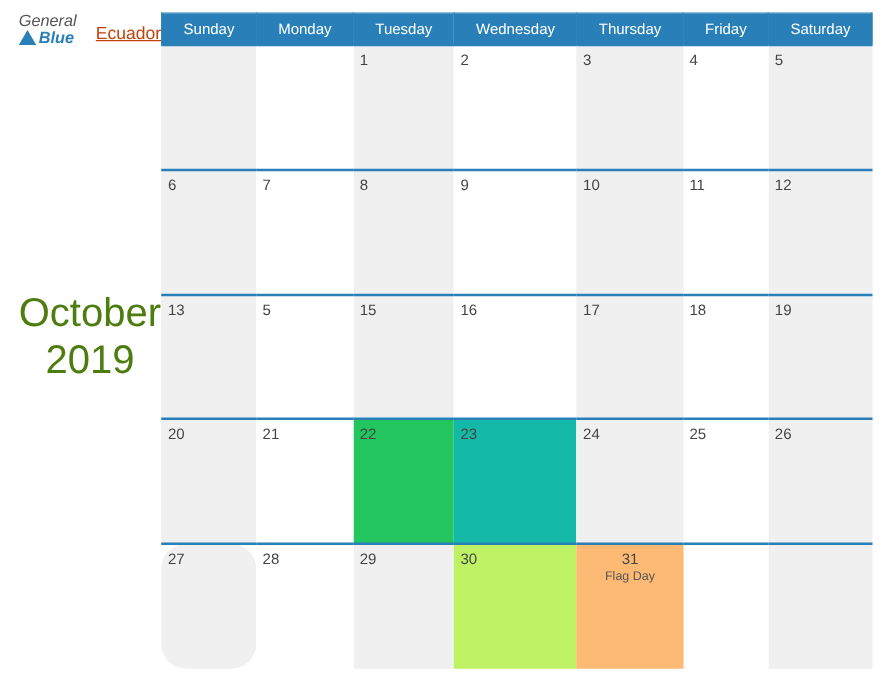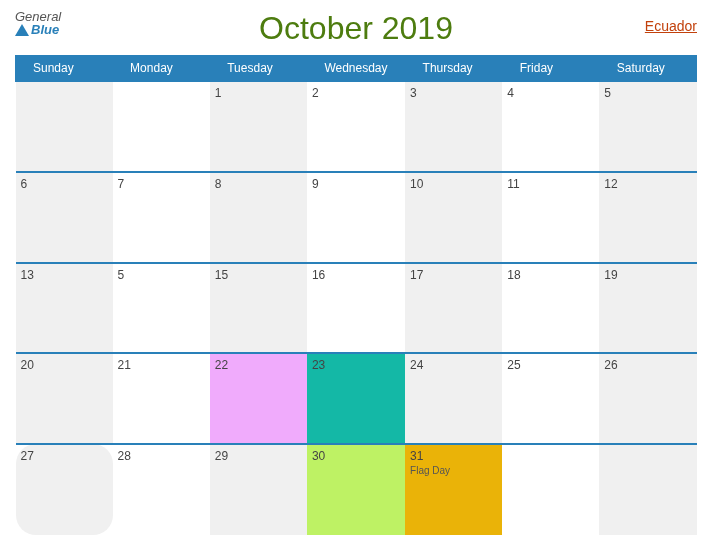--- a/index.html
+++ b/index.html
@@ -9,21 +9,20 @@
       width: 712px;
       height: 550px;
       overflow: hidden;
     }
     .calendar-container {
       width: 712px;
       height: 550px;
       background: #fff;
       padding: 10px 15px 15px 15px;
       display: flex;
-      flex-direction: column;
     }
     .header {
       display: flex;
       align-items: center;
       justify-content: center;
       position: relative;
       margin-bottom: 8px;
     }
     .logo {
       position: absolute;
@@ -209,21 +208,21 @@
             <span class="day-number">19</span>
           </td>
         </tr>
         <tr>
           <td style="background: rgb(240, 240, 240);">
             <span class="day-number">20</span>
           </td>
           <td style="background: rgb(255, 255, 255);">
             <span class="day-number">21</span>
           </td>
-          <td style="background: #f0abfc;">
+          <td style="background: #22c55e;">
             <span class="day-number">22</span>
           </td>
           <td style="background: #14b8a6; margin-left: 20px;">
             <span class="day-number">23</span>
           </td>
           <td style="background: rgb(240, 240, 240);">
             <span class="day-number">24</span>
           </td>
           <td style="background: rgb(255, 255, 255);">
             <span class="day-number">25</span>
@@ -238,21 +237,21 @@
           </td>
           <td style="background: rgb(255, 255, 255);">
             <span class="day-number">28</span>
           </td>
           <td style="background: rgb(240, 240, 240);">
             <span class="day-number">29</span>
           </td>
           <td style="background: #bef264;">
             <span class="day-number">30</span>
           </td>
-          <td style="background: #eab308;">
+          <td style="background: #fdba74; text-align: center;">
             <span class="day-number">31</span>
             <span class="event-label">Flag Day</span>
           </td>
           <td style="background: rgb(255, 255, 255);"></td>
           <td style="background: rgb(240, 240, 240);"></td>
         </tr>
       </tbody>
   </table>
 </div>
 

